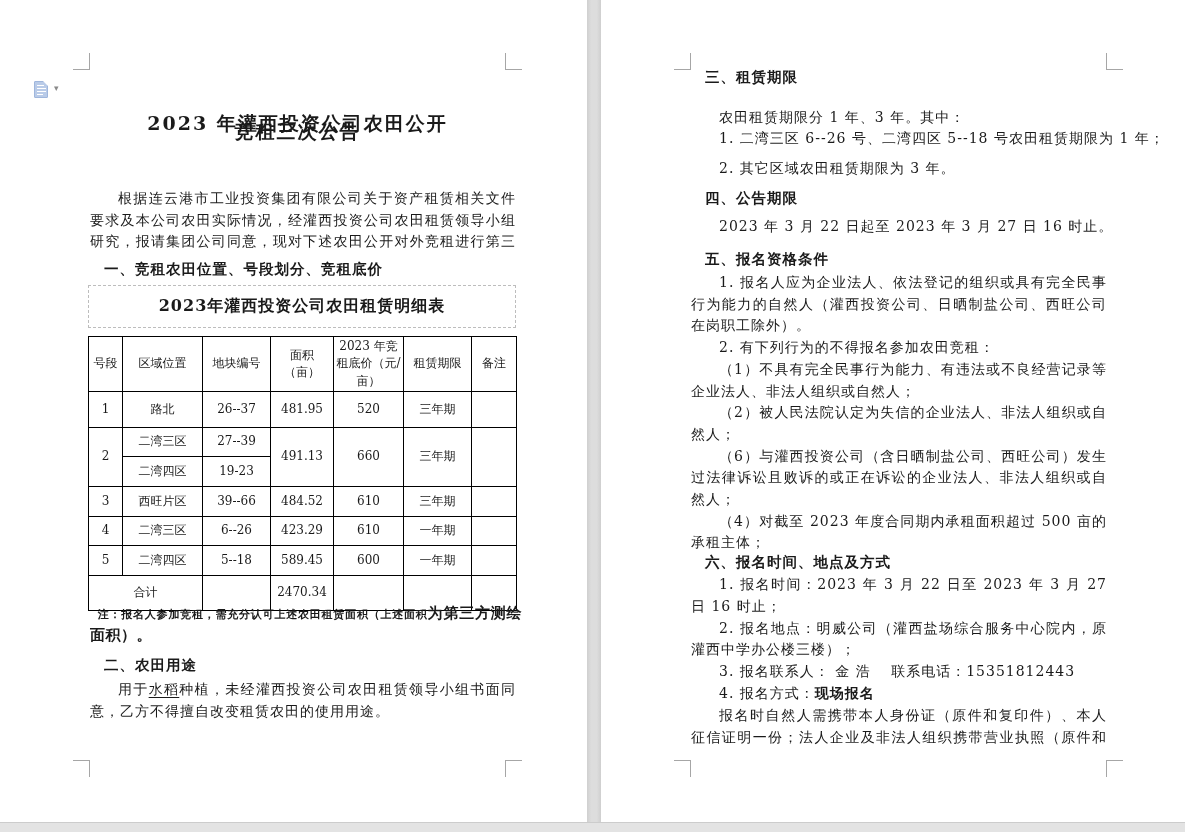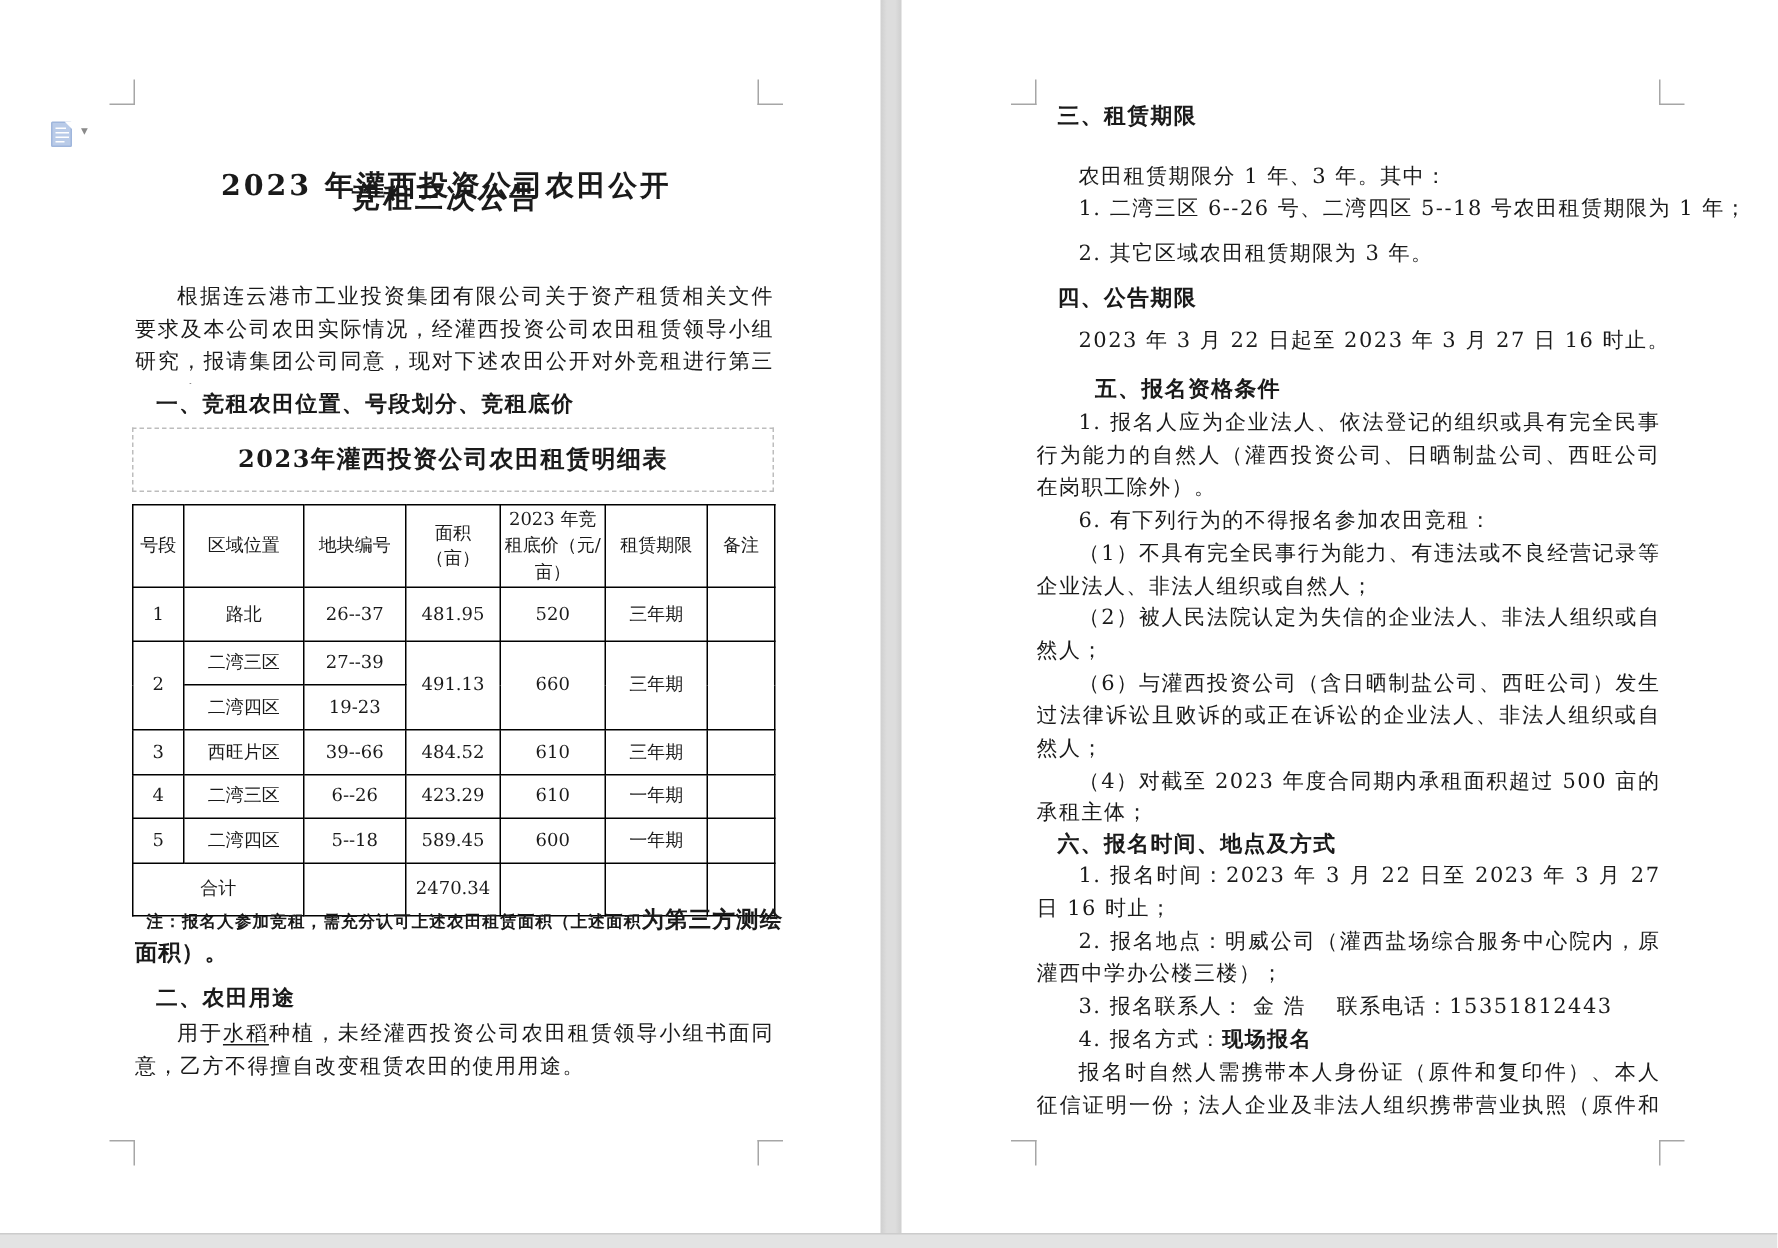--- a/index.html
+++ b/index.html
@@ -93,21 +93,21 @@
     position:absolute; left:90px; top:679px; width:426px; height:46px; overflow:hidden;
     font-size:14px; line-height:21.5px; letter-spacing:1px; text-indent:2em; text-align:justify;
   }
   .usage .u { text-decoration:underline; text-underline-offset:3px; }
 
   
   .p2h { position:absolute; left:104px; font-size:14.5px; font-weight:bold; letter-spacing:1px; white-space:nowrap; }
   .p2line { position:absolute; left:90px; width:420px; font-size:14px; letter-spacing:1px; text-indent:2em; white-space:nowrap; }
   .s3h { top:68px; }  .s3l0 { top:109px; } .s3l1 { top:130px; } .s3l2 { top:160px; }
   .s4h { top:189px; } .s4l { top:218px; }
-  .s5h { top:250px;margin-left:25px; }
+  .s5h { top:250px; }
   .s5body {
     position:absolute; left:90px; top:272px; width:416px; height:282px; overflow:hidden;
     font-size:14px; line-height:21.7px; letter-spacing:1px; text-align:justify;
   }
   .s5body p { text-indent:2em; }
   .s6h { top:553px; }
   .s6body {
     position:absolute; left:90px; top:574px; width:416px; height:172px; overflow:hidden;
     font-size:14px; line-height:21.8px; letter-spacing:1px; text-align:justify;
   }
@@ -231,21 +231,21 @@
   <div class="p2line s3l0">农田租赁期限分 1 年、3 年。其中：</div>
   <div class="p2line s3l1">1. 二湾三区 6--26 号、二湾四区 5--18 号农田租赁期限为 1 年；</div>
   <div class="p2line s3l2">2. 其它区域农田租赁期限为 3 年。</div>
 
   <div class="p2h s4h">四、公告期限</div>
   <div class="p2line s4l">2023 年 3 月 22 日起至  2023 年  3 月  27 日 16 时止。</div>
 
   <div class="p2h s5h">五、报名资格条件</div>
   <div class="s5body">
     <p>1. 报名人应为企业法人、依法登记的组织或具有完全民事行为能力的自然人（灌西投资公司、日晒制盐公司、西旺公司在岗职工除外）。</p>
-    <p>6. 有下列行为的不得报名参加农田竞租：</p>
+    <p>2. 有下列行为的不得报名参加农田竞租：</p>
     <p>（1）不具有完全民事行为能力、有违法或不良经营记录等企业法人、非法人组织或自然人；</p>
     <p>（2）被人民法院认定为失信的企业法人、非法人组织或自然人；</p>
     <p>（6）与灌西投资公司（含日晒制盐公司、西旺公司）发生过法律诉讼且败诉的或正在诉讼的企业法人、非法人组织或自然人；</p>
     <p>（4）对截至 2023 年度合同期内承租面积超过 500 亩的承租主体；</p>
 
   </div>
 
   <div class="p2h s6h">六、报名时间、地点及方式</div>
   <div class="s6body">
     <p>1. 报名时间：2023 年 3 月 22 日至 2023 年 3 月 27 日 16 时止；</p>

